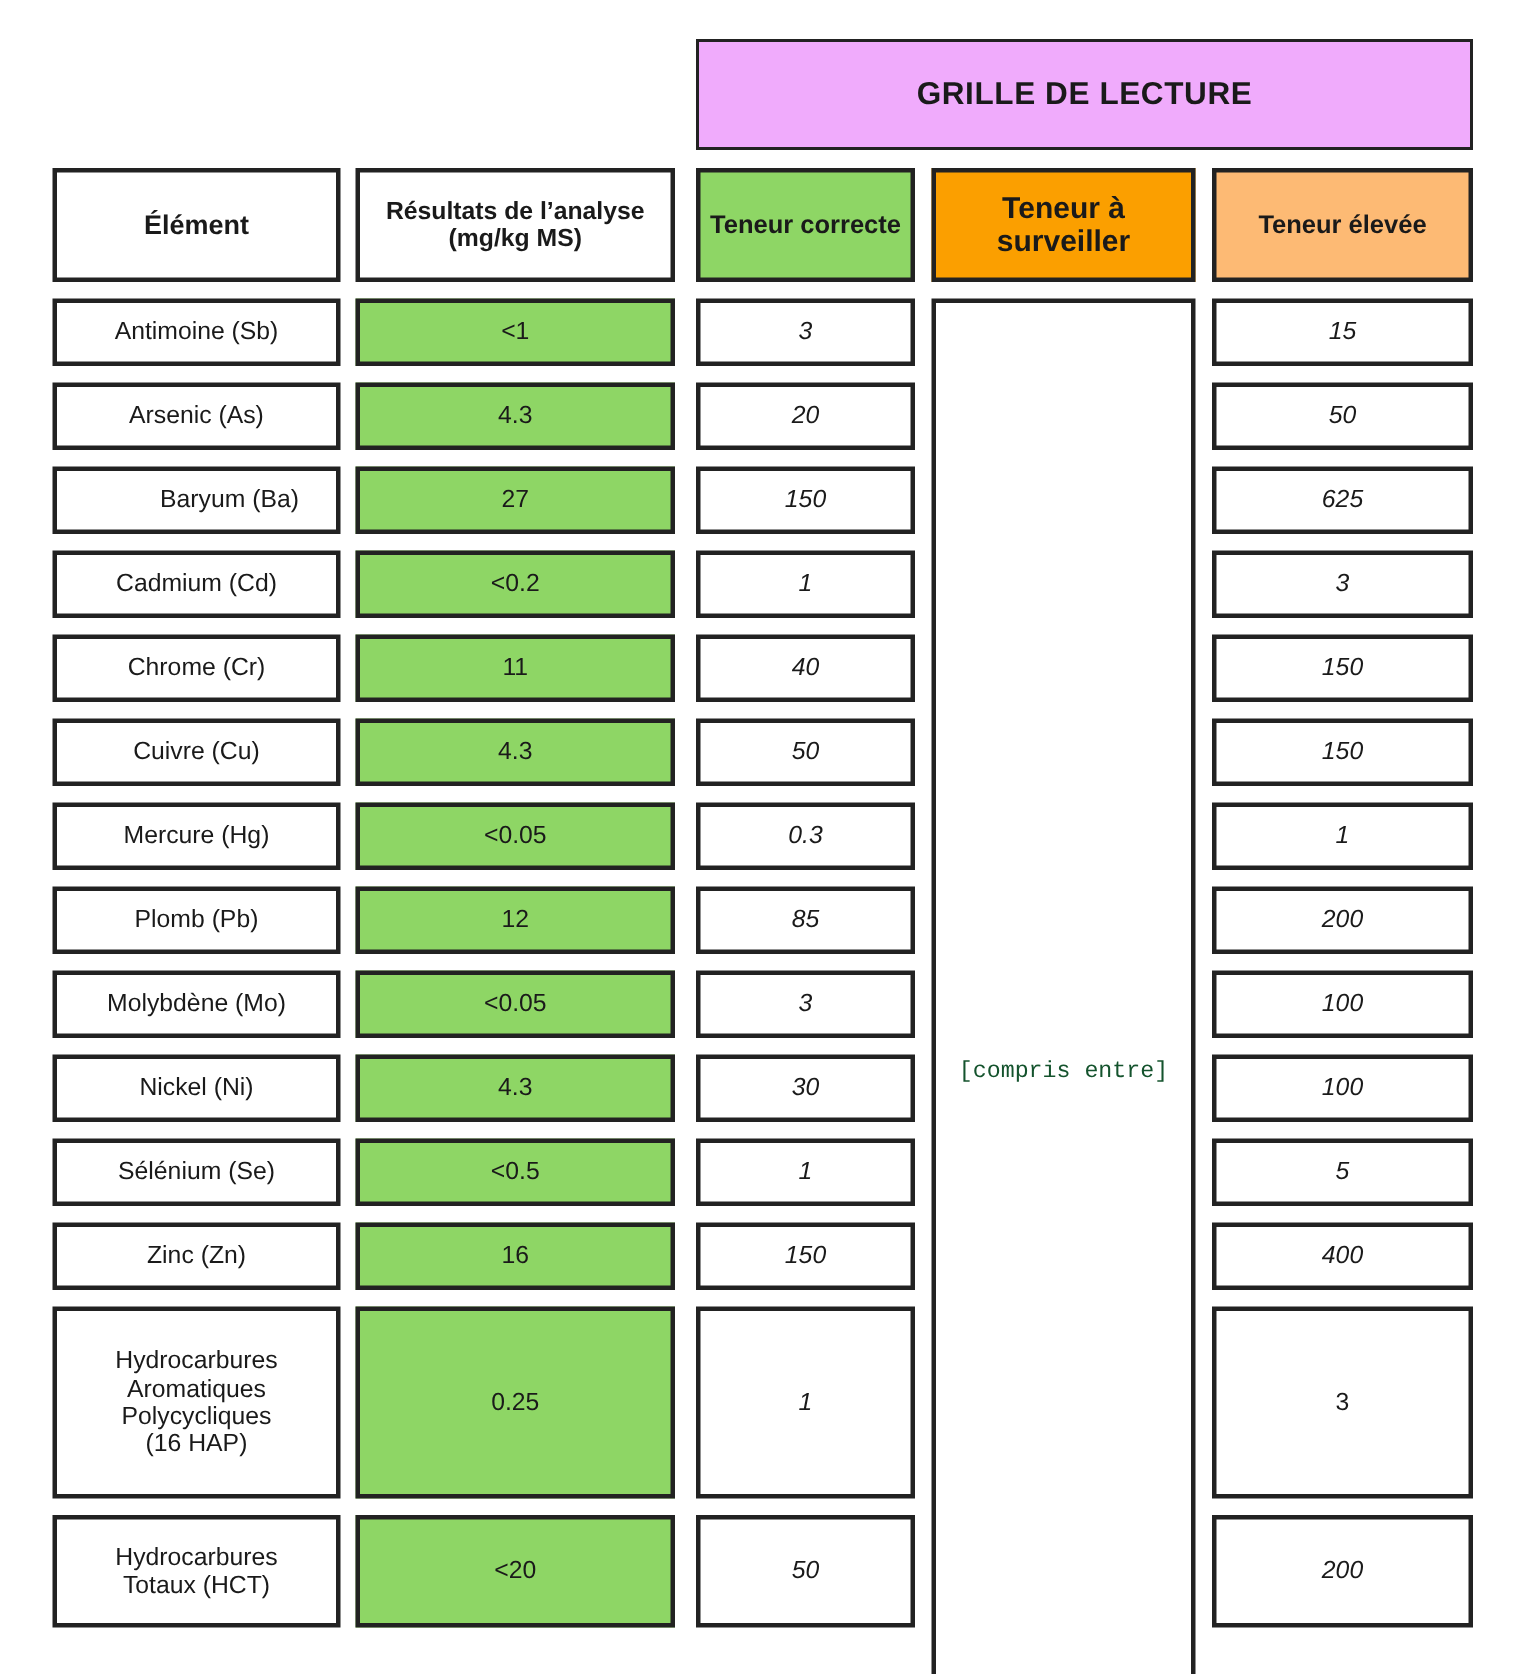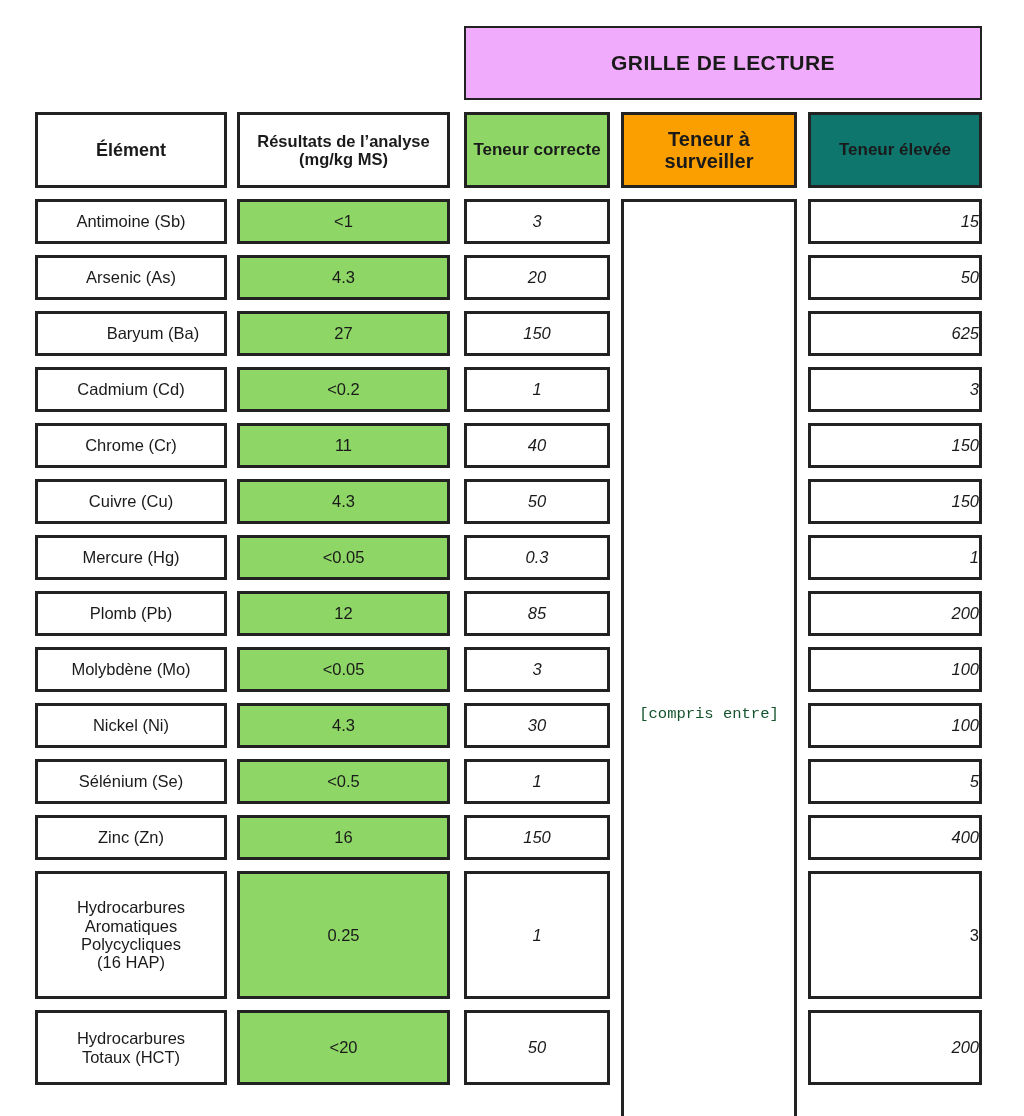--- a/index.html
+++ b/index.html
@@ -53,29 +53,29 @@
   
   .hdr {
     top: 112px;
     height: 76px;
     font-weight: 700;
   }
   .hdr-element   { left: 35px;  width: 192px; font-size: 18px; }
   .hdr-results   { left: 237px; width: 213px; font-size: 16.5px; padding: 0 4px; }
   .hdr-correcte  { left: 464px; width: 146px; background: #8ed665; font-size: 17px; }
   .hdr-surveiller{ left: 621px; width: 176px; background: #fb9f00; font-size: 20px; }
-  .hdr-elevee    { left: 808px; width: 174px; background: #0f766e; font-size: 17px; }
+  .hdr-elevee    { left: 808px; width: 174px; background: #fdba74; font-size: 17px; }
 
   .hdr-results .line2 { display: block; }
 
   
   .col-element { left: 35px;  width: 192px; font-size: 16.5px; }
   .col-result  { left: 237px; width: 213px; font-size: 16.5px; background: #8ed665; }
   .col-ok      { left: 464px; width: 146px; font-size: 16.5px; font-style: italic; }
-  .col-high    { left: 808px; width: 174px; font-size: 16.5px; font-style: italic; justify-content: flex-end; }
+  .col-high    { left: 808px; width: 174px; font-size: 16.5px; font-style: italic; }
 
   .col-element, .col-result, .col-ok, .col-high { border-width: 3px; }
 
   
   .mid-span {
     left: 621px;
     top: 199px;
     width: 176px;
     height: 1032px;
     border-width: 3px;

